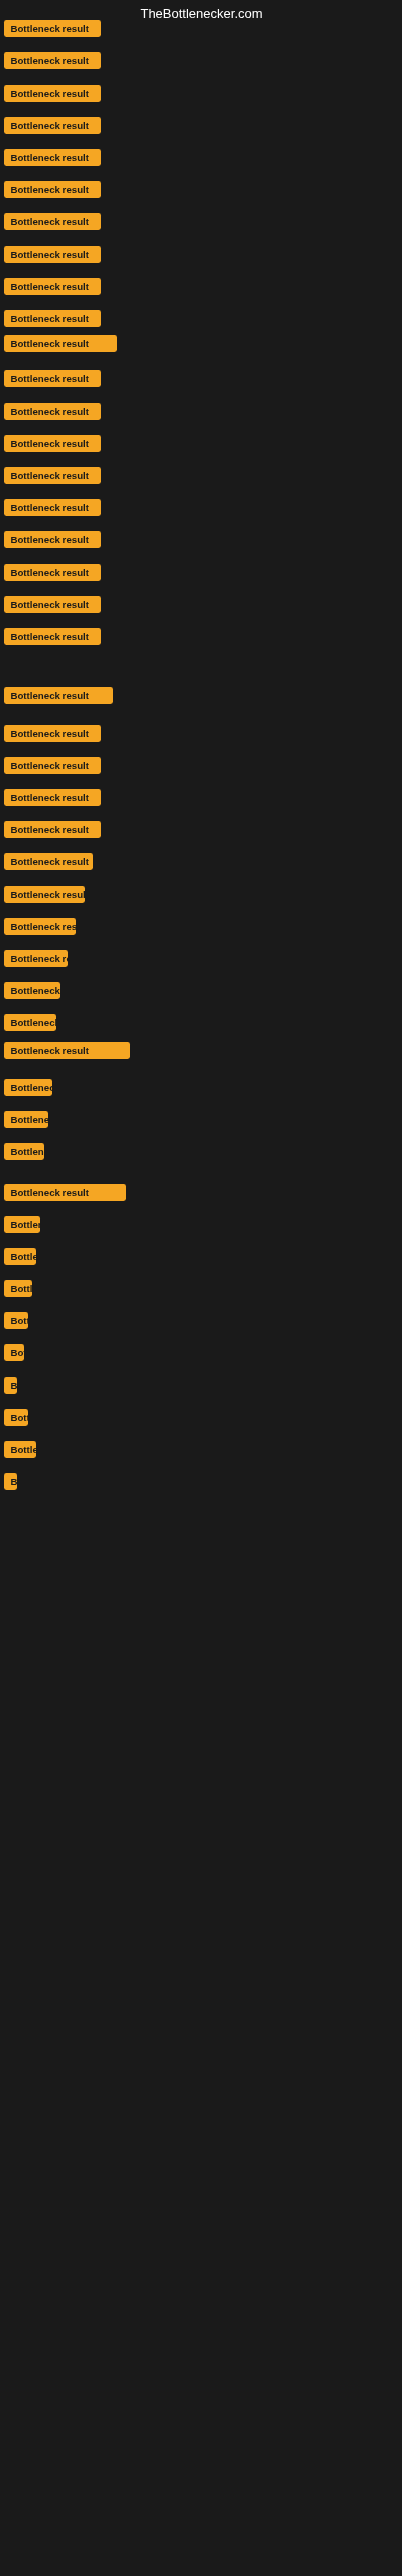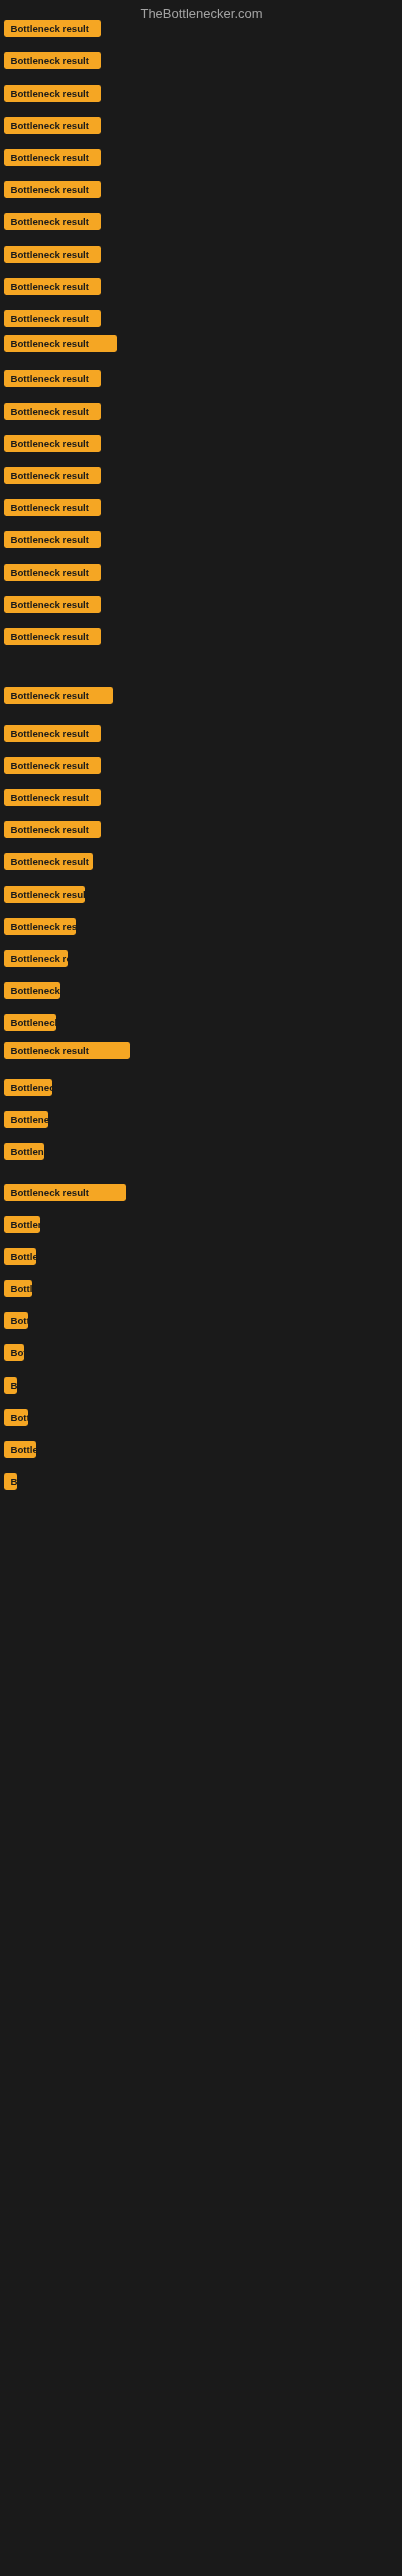--- a/index.html
+++ b/index.html
@@ -9,21 +9,21 @@
     }
     body {
       width: 403px;
       min-height: 2576px;
       background-color: #1a1a1a;
       font-family: Arial, sans-serif;
       position: relative;
     }
     .site-title {
       text-align: center;
-      color: #a3a3a3;
+      color: #ffffff;
       font-size: 13px;
       padding: 6.4px 0;
       font-weight: normal;
     }
   </style>
 </head>
 <body>
 
 <div style="position:relative; width:403px; min-height:2576px; background:#1a1a1a;">
   <div class="site-title">TheBottlenecker.com</div>

